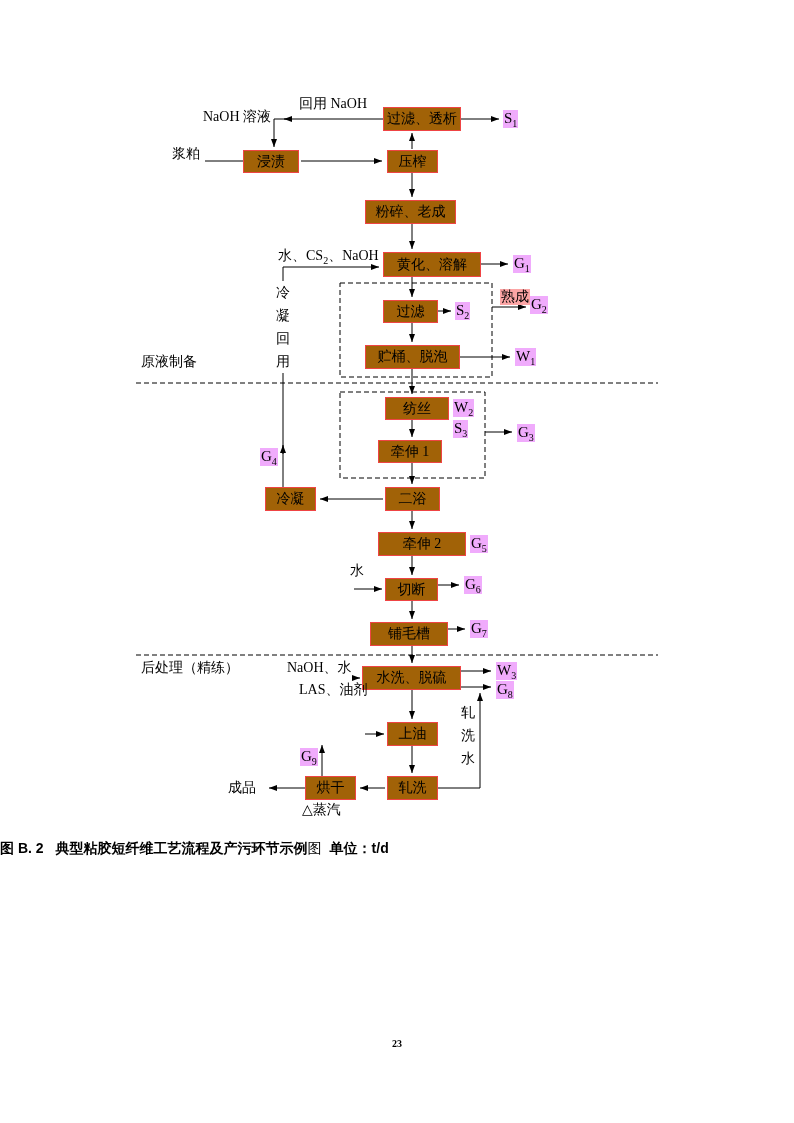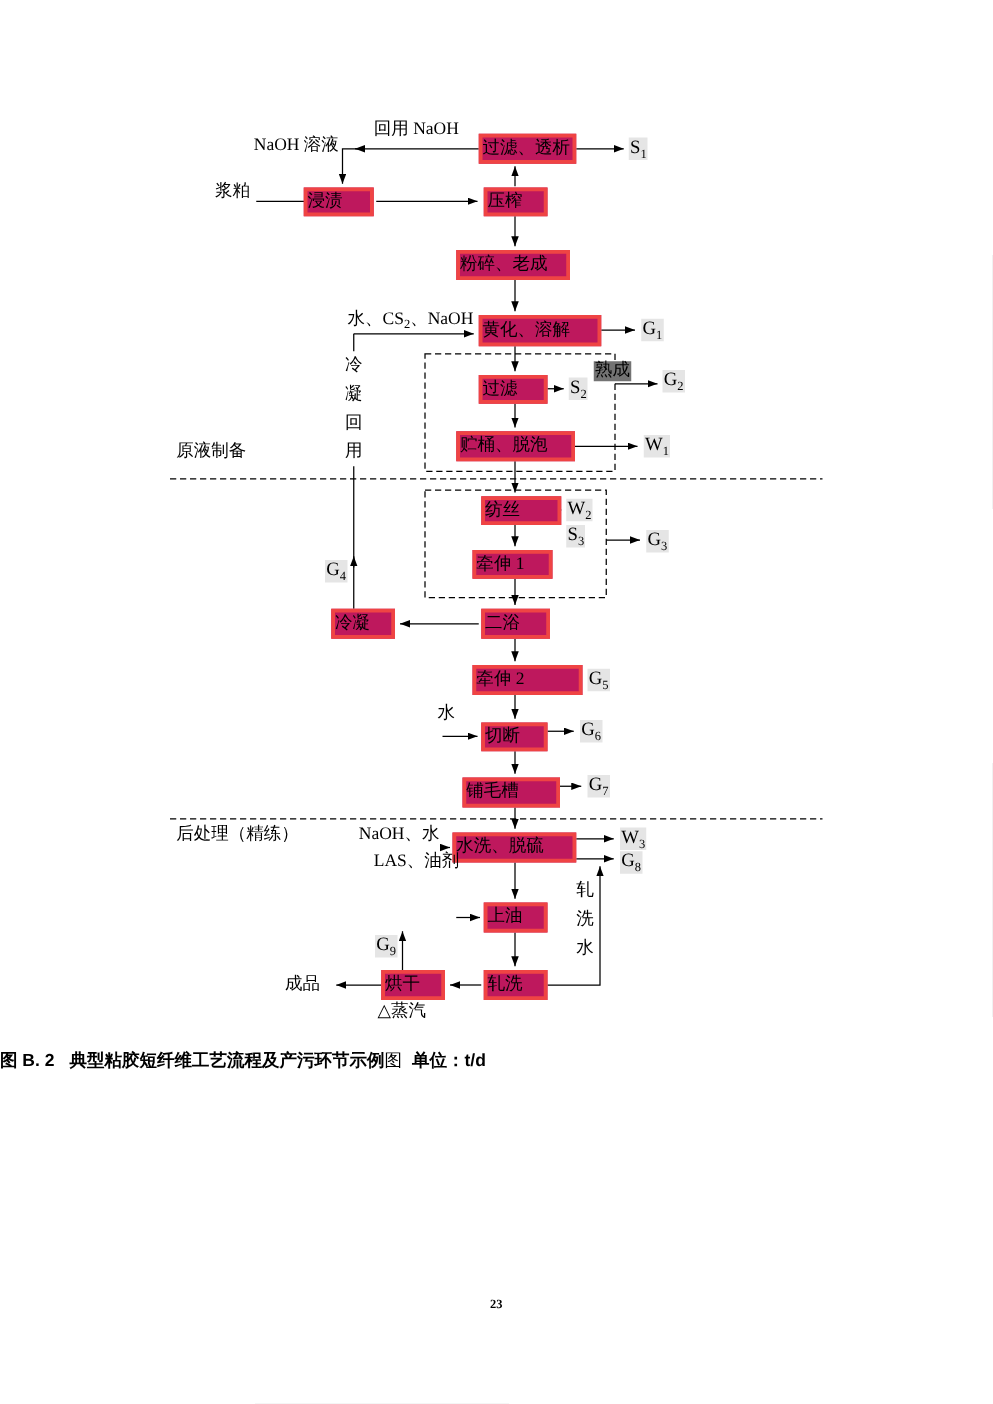--- a/index.html
+++ b/index.html
@@ -2,26 +2,26 @@
 <html><head>
 <meta charset="utf-8">
 <style>
   html,body{margin:0;padding:0;background:#e8e8e8;}
   .page{
     position:relative;width:794px;height:1123px;background:#ffffff;margin:0 auto;
     font-family:"Liberation Serif","DejaVu Serif",serif;color:#000;overflow:hidden;
   }
   .layer{position:absolute;left:0;top:0;}
   .box{
-    position:absolute;box-sizing:border-box;border:3px solid #ef4444;background:#be185d;
-    display:flex;align-items:center;
+    position:absolute;box-sizing:border-box;border:1px solid #ef4444;background:#a16207;
+    display:flex;align-items:center;justify-content:center;
     font-size:14px;line-height:14px;white-space:nowrap;z-index:3;
   }
   .lbl{position:absolute;font-size:14px;line-height:16px;white-space:nowrap;z-index:3;}
-  .em{position:absolute;font-size:15px;line-height:16px;white-space:nowrap;background:#e5e5e5;padding:0 1px;z-index:3;font-family:Liberation Serif, serif;}
+  .em{position:absolute;font-size:15px;line-height:16px;white-space:nowrap;background:#f0abfc;padding:0 1px;z-index:3;font-family:Liberation Serif, serif;}
   .em sub, .lbl sub{font-size:10px;line-height:8px;}
   .vtext{
     position:absolute;width:16px;font-size:14px;line-height:23px;text-align:center;
     word-break:break-all;background:#fff;z-index:3;
   }
   .caption{
     position:absolute;left:0;top:840px;width:100%;
     font-size:14px;font-family:"Liberation Sans","DejaVu Sans",sans-serif;z-index:3;
   }
   .caption .b{font-weight:bold;}
@@ -149,21 +149,21 @@
       <span>轧洗</span>
     </div>
   <div class="box" style="left:305px;top:776px;width:51px;height:24px">
       <span>烘干</span>
     </div>
 
   <div class="lbl" style="left:299px;top:96px">回用 NaOH</div>
   <div class="lbl" style="left:203px;top:109px">NaOH 溶液</div>
   <div class="lbl" style="left:172px;top:146px">浆粕</div>
   <div class="lbl" style="left:278px;top:248px"><span>水、CS</span><sub>2</sub><span>、NaOH</span></div>
-  <div class="lbl" style="left:475px;top:289px;background:#737373;padding:0 1px">熟成</div>
+  <div class="lbl" style="left:500px;top:289px;background:#fca5a5;padding:0 1px">熟成</div>
   <div class="vtext" style="left:275px;top:281px">冷凝回用</div>
   <div class="lbl" style="left:141px;top:354px">原液制备</div>
   <div class="lbl" style="left:350px;top:563px">水</div>
   <div class="lbl" style="left:141px;top:660px">后处理（精练）</div>
   <div class="lbl" style="left:287px;top:660px">NaOH、水</div>
   <div class="lbl" style="left:299px;top:682px">LAS、油剂</div>
   <div class="vtext" style="left:460px;top:701px">轧洗水</div>
   <div class="lbl" style="left:228px;top:780px">成品</div>
   <div class="lbl" style="left:302px;top:802px">△蒸汽</div>
 

